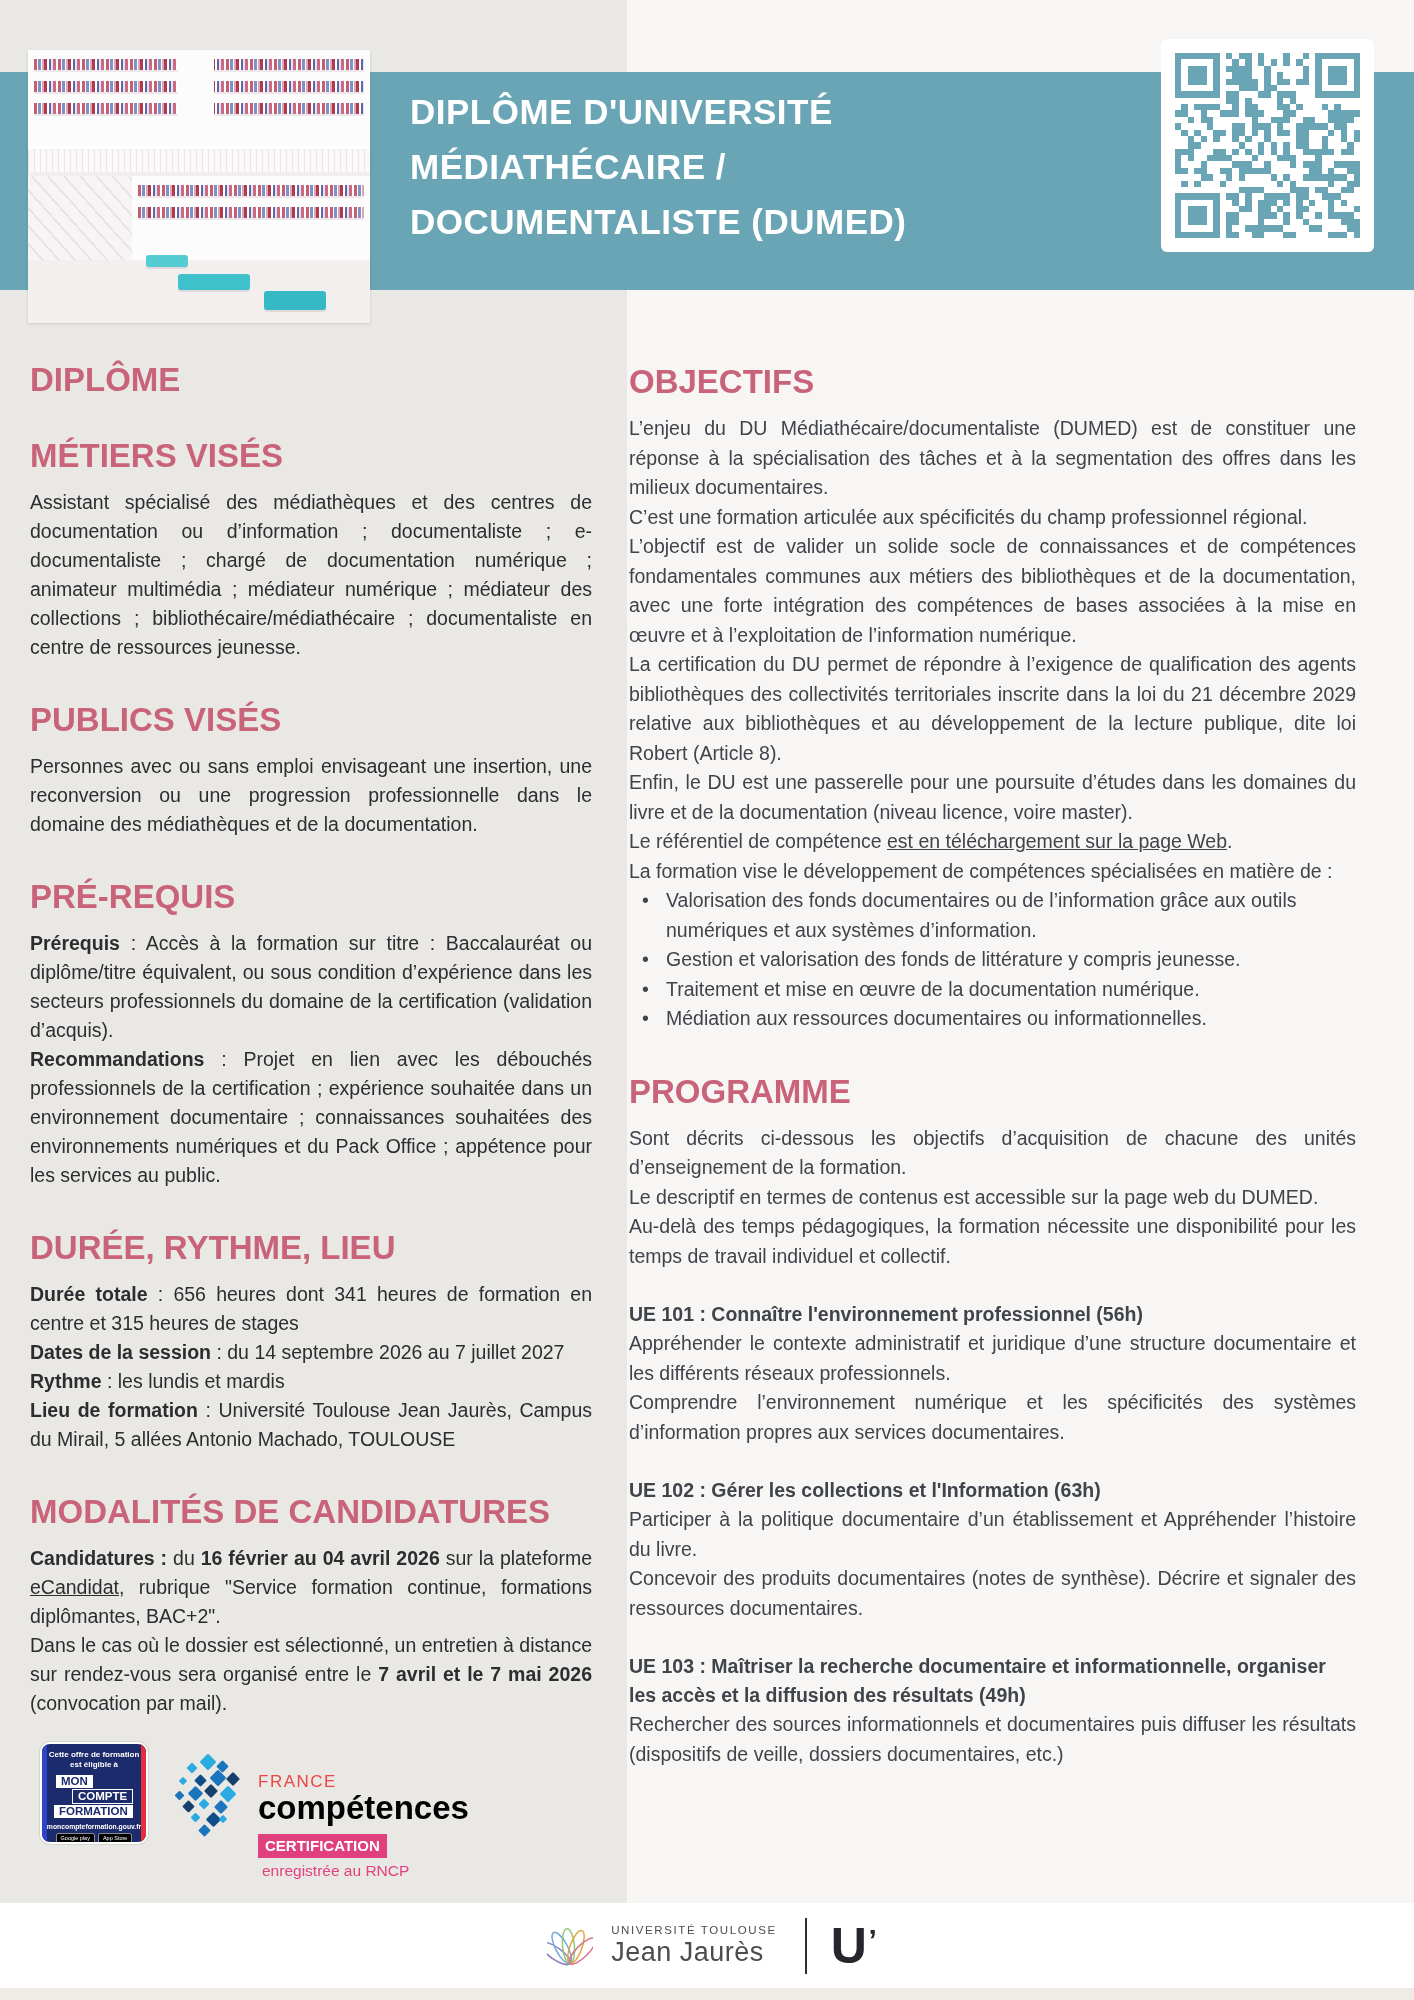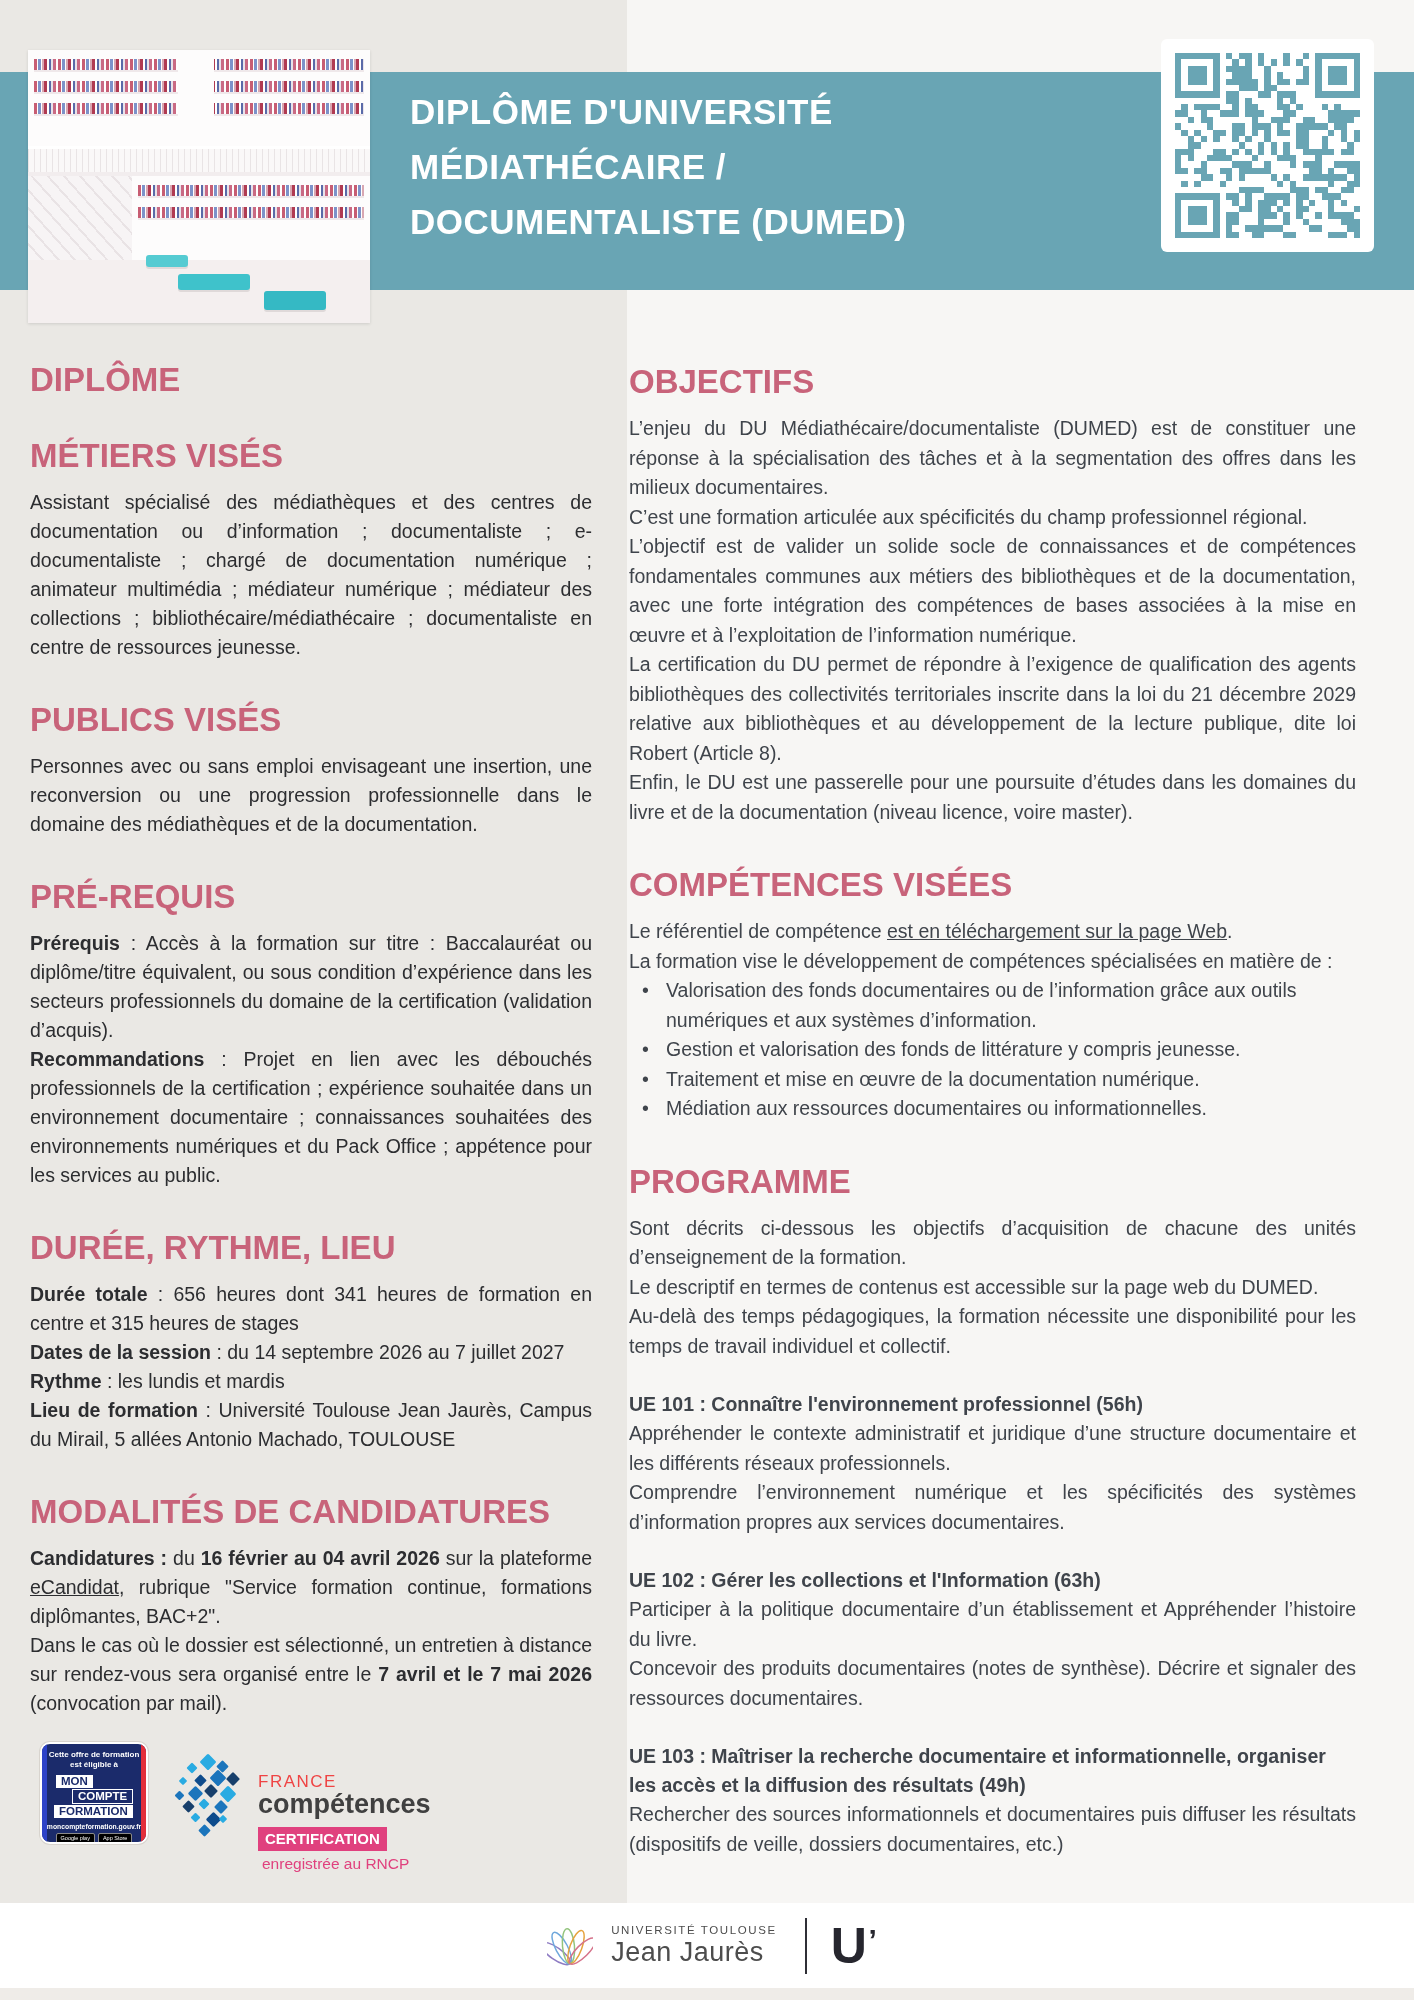--- a/index.html
+++ b/index.html
@@ -62,21 +62,21 @@
   .w-mon{ background:#fff; color:#1B2B6B; margin:5px 0 0 14px; }
   .w-compte{ background:#1B2B6B; color:#fff; border:1px solid #fff; margin:1px 0 0 30px; }
   .w-formation{ background:#fff; color:#1B2B6B; margin:1px 0 0 12px; }
   .mcf-url{ margin-top:5px; font-size:6.8px; font-weight:700; color:#fff; text-align:center; }
   .stores{ display:flex; gap:3px; justify-content:center; margin-top:3px; }
   .store{ background:#000; border:1px solid #8a8a8a; border-radius:2px; color:#fff; font-size:5.5px; line-height:9px; padding:0 4px; }
 
   .fc{ display:flex; align-items:flex-start; gap:12px; margin-left:24px; margin-top:12px; }
   .fc-icon{ width:74px; height:86px; }
   .fc-brand1{ font-size:17px; font-weight:400; letter-spacing:1.5px; color:#ef4444; margin-top:18px; }
-  .fc-brand2{ font-size:27px; font-weight:700; color:#404040; margin-top:-3px; letter-spacing:0; }
+  .fc-brand2{ font-size:33px; font-weight:700; color:#000000; margin-top:-3px; letter-spacing:0; }
   .fc-badge{ display:inline-block; background:#E0417E; color:#fff; font-weight:700; font-size:15px; line-height:20px; padding:2px 7px; margin-top:7px; }
   .fc-sub{ color:#E0417E; font-size:15.5px; margin-top:4px; padding-left:4px; }
 
   
   .footer{ position:absolute; left:0; top:1903px; width:1414px; height:85px; background:#FFFFFF; display:flex; align-items:center; justify-content:center; }
   .ut-logo{ display:flex; align-items:center; gap:18px; }
   .ut-text{ color:#4D4D4D; }
   .ut-l1{ font-size:11.5px; letter-spacing:1.6px; line-height:13px; }
   .ut-l2{ font-size:27px; line-height:30px; letter-spacing:0.5px; }
   .ut-div{ width:2px; height:56px; background:#2F2F36; margin:0 6px 0 10px; }
@@ -511,21 +511,20 @@
   </div>
 
   <div class="col-right">
     <div class="h">OBJECTIFS</div>
     <p class="p">L’enjeu du DU Médiathécaire/documentaliste (DUMED) est de constituer une réponse à la spécialisation des tâches et à la segmentation des offres dans les milieux documentaires.</p>
     <p class="p">C’est une formation articulée aux spécificités du champ professionnel régional.</p>
     <p class="p">L’objectif est de valider un solide socle de connaissances et de compétences fondamentales communes aux métiers des bibliothèques et de la documentation, avec une forte intégration des compétences de bases associées à la mise en œuvre et à l’exploitation de l’information numérique.</p>
     <p class="p">La certification du DU permet de répondre à l’exigence de qualification des agents bibliothèques des collectivités territoriales inscrite dans la loi du 21 décembre 2029 relative aux bibliothèques et au développement de la lecture publique, dite loi Robert (Article 8).</p>
     <p class="p">Enfin, le DU est une passerelle pour une poursuite d’études dans les domaines du livre et de la documentation (niveau licence, voire master).</p>
 
-    <div class="h">COMPÉTENCES VISÉES</div>
     <p class="p"><span>Le référentiel de compétence </span><span class="u">est en téléchargement sur la page Web</span><span>.</span></p>
     <p class="p">La formation vise le développement de compétences spécialisées en matière de :</p>
     <ul class="bullets">
       <li>Valorisation des fonds documentaires ou de l’information grâce aux outils numériques et aux systèmes d’information.</li>
       <li>Gestion et valorisation des fonds de littérature y compris jeunesse.</li>
       <li>Traitement et mise en œuvre de la documentation numérique.</li>
       <li>Médiation aux ressources documentaires ou informationnelles.</li>
     </ul>
 
     <div class="h">PROGRAMME</div>

